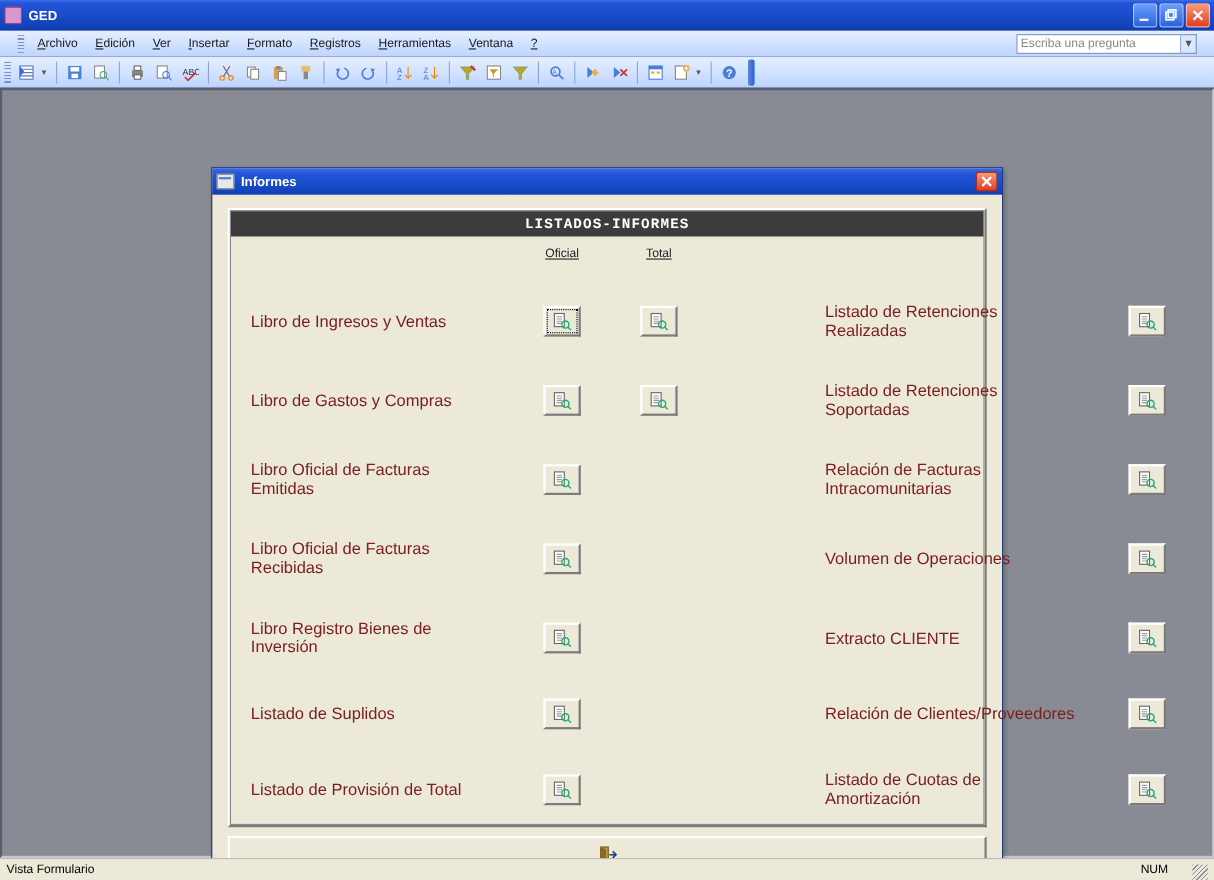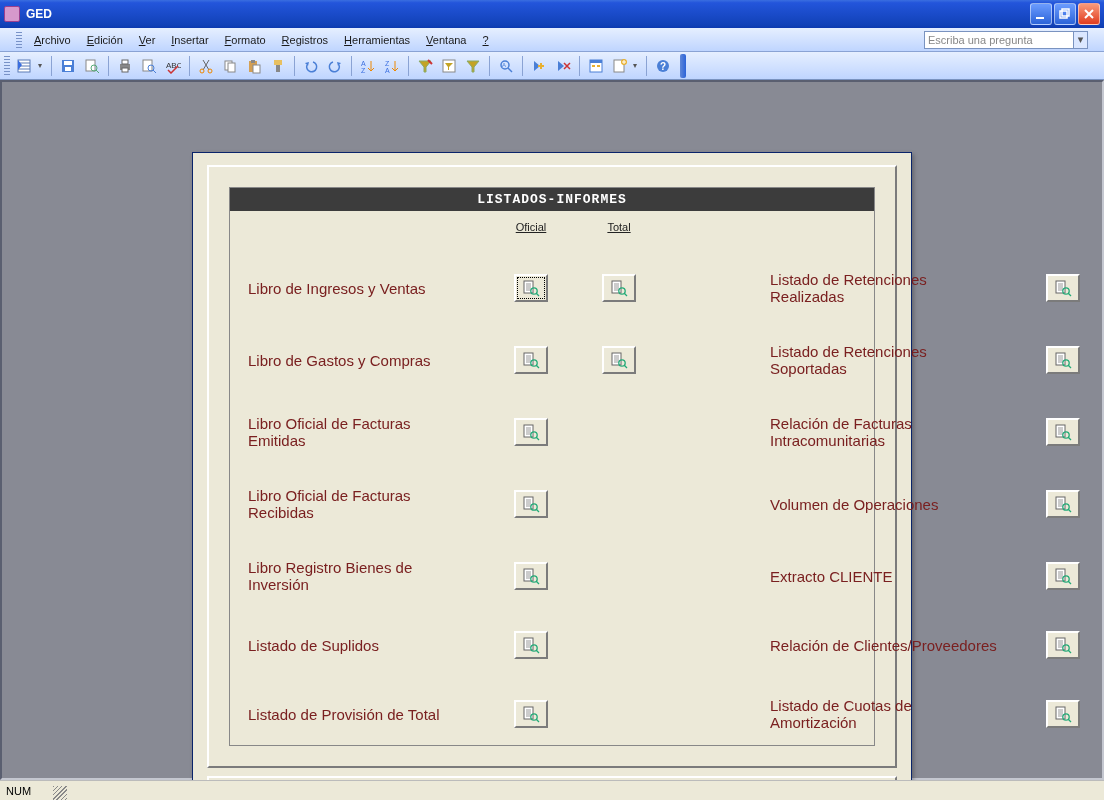--- a/index.html
+++ b/index.html
@@ -168,21 +168,21 @@
     display:flex;align-items:center;justify-content:center;
     color:white; font-weight:bold;
   }
   .dialog-body {
     padding: 12px 14px;
   }
   .panel-outer {
     border: 2px solid;
     border-color: #fff #7b7b7b #7b7b7b #fff;
     background: #ece9d8;
-    padding: 20px;
+    padding: 0;
   }
   .panel {
     border: 1px solid #888;
     background: #ece9d8;
   }
   .panel-header {
     background: #3c3c3c;
     color: #fff;
     text-align: center;
     font-family: "Courier New", monospace;
@@ -472,20 +472,30 @@
         <circle cx="8" cy="8" r="6" fill="#4a7fd6"></circle>
         <text x="5" y="12" font-size="10" fill="white" font-weight="bold">?</text>
       </svg>
     </div>
   <div class="end-grip"></div>
 </div>
 
 <div class="mdi">
 
   <div class="dialog">
+    <div class="dialog-titlebar">
+      <div class="dlg-icon"></div>
+      <div class="dlg-title">Informes</div>
+      <div class="spacer"></div>
+      <div class="dlg-close">
+        <svg viewBox="0 0 10 10" width="10" height="10">
+            <path d="M1 1 L9 9 M9 1 L1 9" stroke="white" stroke-width="2"></path>
+          </svg>
+      </div>
+    </div>
 
     <div class="dialog-body">
       <div class="panel-outer">
         <div class="panel">
           <div class="panel-header">LISTADOS-INFORMES</div>
           <div class="panel-grid" id="reports-grid">
               <div></div>
               <div class="col-head">Oficial</div>
               <div class="col-head">Total</div>
               <div></div>
@@ -655,15 +665,16 @@
           <path d="M3 2 L8 4 L8 16 L3 16 Z" fill="#8a6a2a"></path>
           <path d="M11 9 H17 M14 6 L17 9 L14 12" stroke="#1a3a8a" fill="none" stroke-width="1.5"></path>
         </svg>
       </div>
     </div>
   </div>
 
 </div>
 
 <div class="statusbar">
+  <div class="status-text">Vista Formulario</div>
   <div class="num">NUM</div>
   <div class="resize-grip"></div>
 </div>
 
 </body></html>

